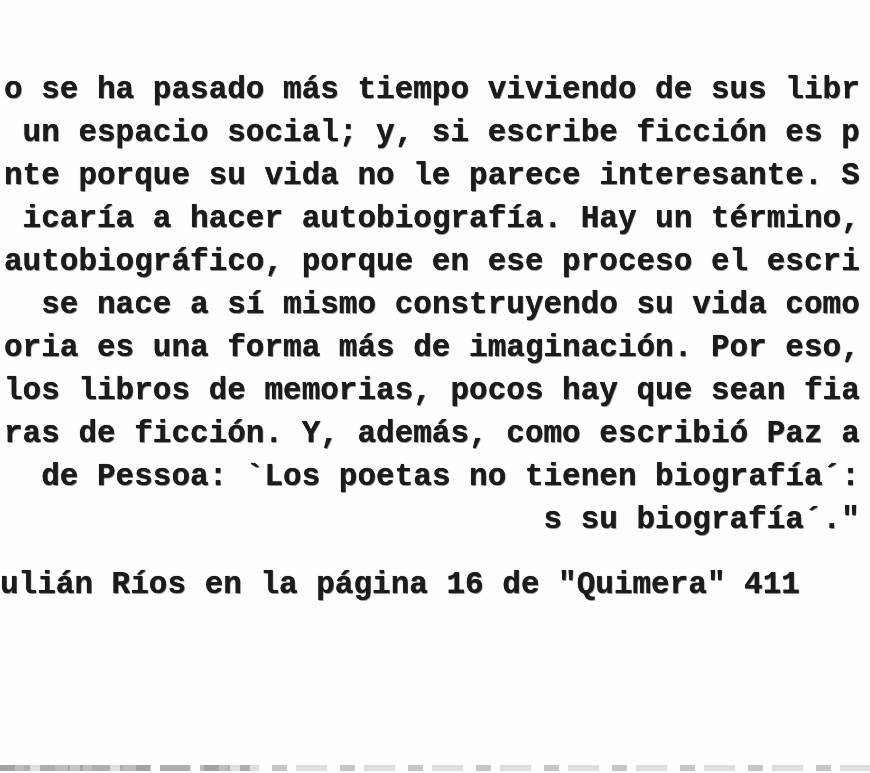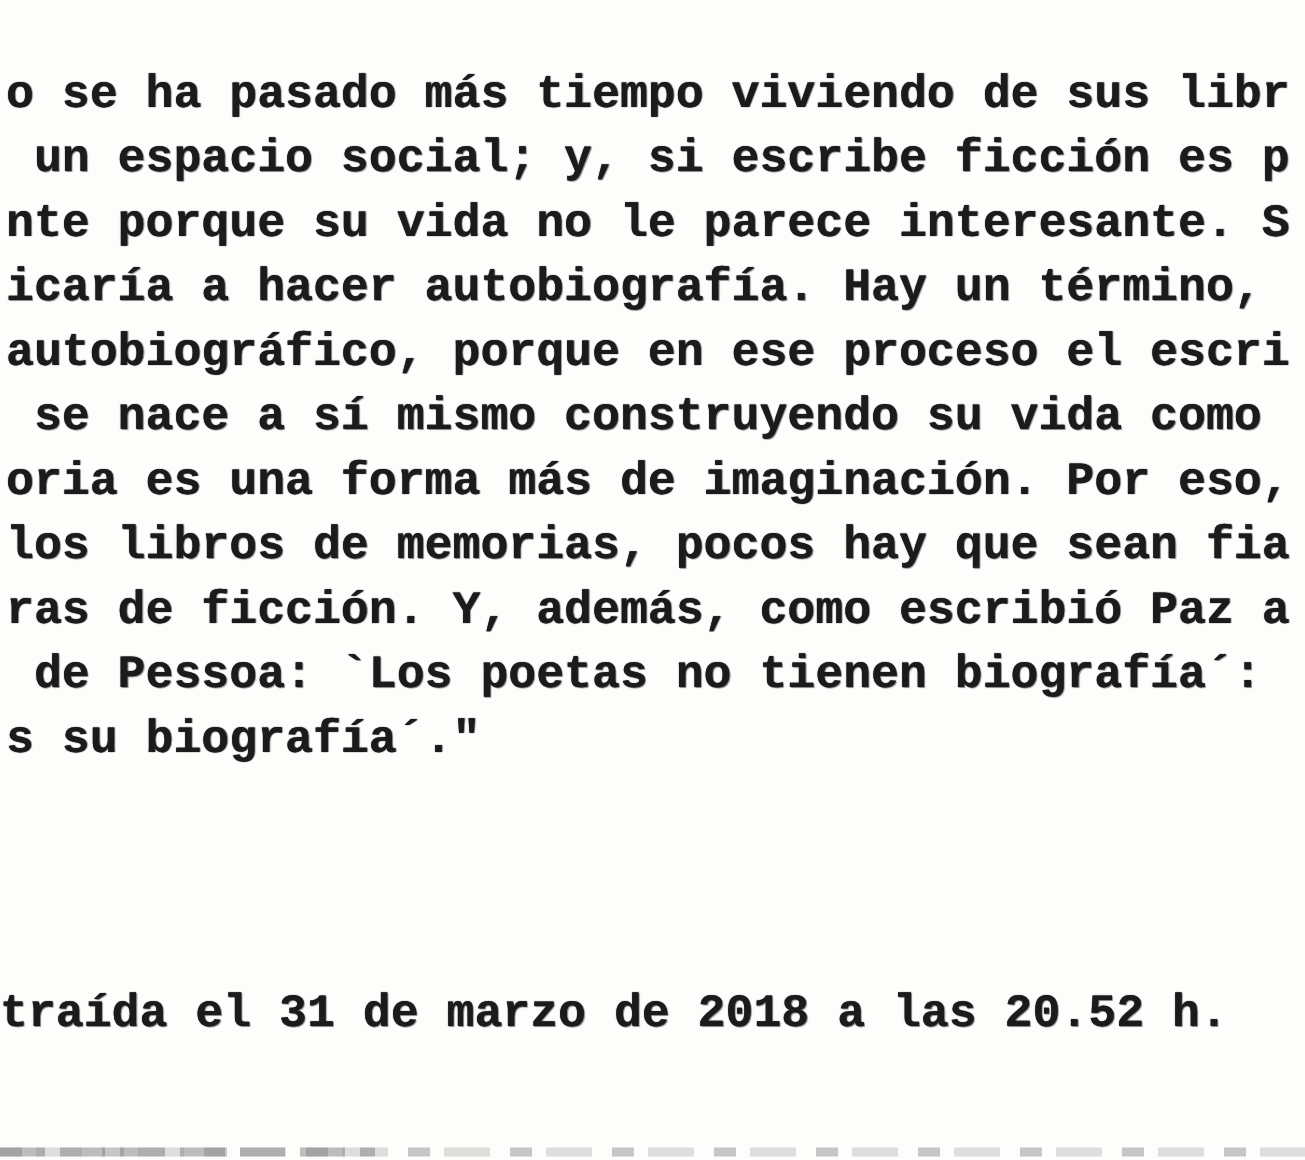--- a/index.html
+++ b/index.html
@@ -13,21 +13,21 @@
     font-weight: 700;
     color: #1b1b1b;
   }
   .tw-text {
     font-size: 31px;
     line-height: 43px;
     white-space: pre;
     letter-spacing: 0;
     text-shadow: 0 0 0.7px currentColor, 0.7px 0.5px 0.6px rgba(25,25,25,0.45);
   }
-  .paragraph-block { position: absolute; left: 4px; top: 42px; }
+  .paragraph-block { position: absolute; left: 4px; top: 68px; text-align: right; }
   .attribution-block { position: absolute; left: 0px;  top: 563px; }
   .date-block        { position: absolute; left: 0px;  top: 655px; }
   .site-block        { position: absolute; left: 684px; top: 704px; }
   .torn-bottom-edge {
     position: absolute;
     left: 0; top: 765px;
     width: 870px; height: 6px;
     background-image:
       repeating-linear-gradient(90deg,
         rgba(70,70,70,0.55) 0px, rgba(70,70,70,0.55) 15px,
@@ -45,21 +45,21 @@
         rgba(0,0,0,0)       30px, rgba(0,0,0,0)      40px);
   }
 </style>
 </head>
 <body>
 
 <div class="page">
 
   <div class="paragraph-block tw-text"><div>o se ha pasado más tiempo viviendo de sus libr</div><div> un espacio social; y, si escribe ficción es p</div><div>nte porque su vida no le parece interesante. S</div><div>icaría a hacer autobiografía. Hay un término,</div><div>autobiográfico, porque en ese proceso el escri</div><div> se nace a sí mismo construyendo su vida como</div><div>oria es una forma más de imaginación. Por eso,</div><div>los libros de memorias, pocos hay que sean fia</div><div>ras de ficción. Y, además, como escribió Paz a</div><div> de Pessoa: `Los poetas no tienen biografía´:</div><div>s su biografía´."</div></div>
 
+  <div class="attribution-block tw-text">ulián Ríos en la página 16 de "Quimera" 411</div>
 
-  <div class="date-block tw-text">traída el 31 de marzo de 2018 a las 20.52 h.</div>
 
 
   <div class="torn-bottom-edge">
     <div class="darker-left"></div>
   </div>
 
 </div>
 
 </body></html>

